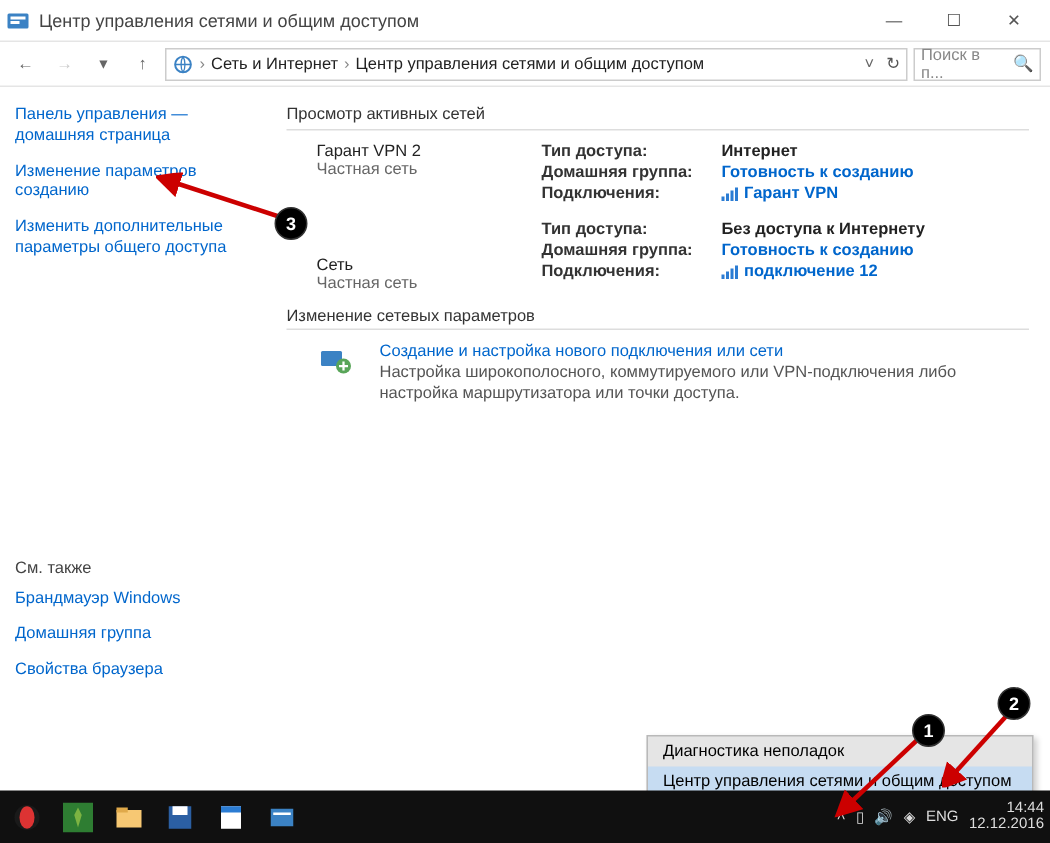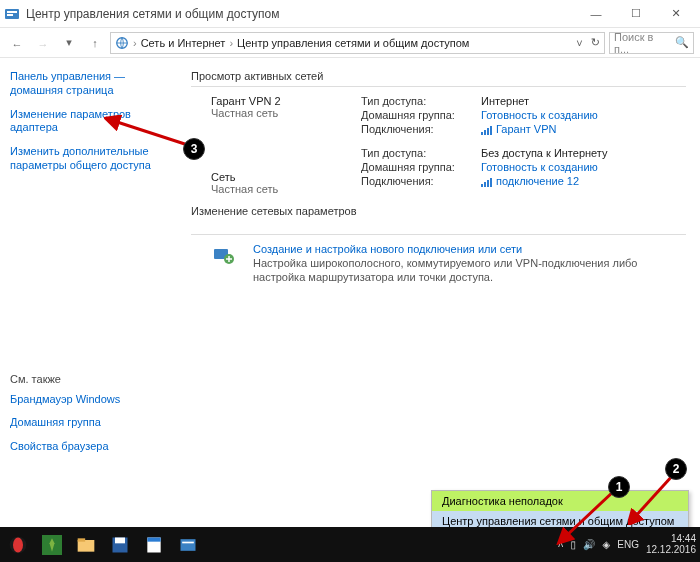--- a/index.html
+++ b/index.html
@@ -30,38 +30,38 @@
 
   .main { flex: 1; padding: 12px 14px 0 6px; }
   .main h1 { color: #0a6e3a; font-weight: 400; font-size: 14px; margin-bottom: 8px; }
   .fieldset-label { color: #333; font-size: 11px; margin-bottom: 4px; }
   .hr { height: 1px; background: #ddd; margin-bottom: 8px; }
 
   .nets { display: flex; gap: 10px; margin-bottom: 10px; }
   .net-left { width: 160px; padding-left: 20px; }
   .net-name { font-weight: 400; color: #222; }
   .net-sub { color: #666; }
-  .net-right { flex: 1; }
+  .net-right { flex: 1; font-weight: bold; }
   .kv { display: flex; margin-bottom: 2px; }
   .kv .k { width: 120px; color: #333; }
   .kv .v { color: #222; }
   .kv .v.link { color: #0066cc; cursor: pointer; text-align: center; }
   .sig { display:inline-block; width:12px; height:10px; position:relative; margin-right:3px; vertical-align:middle; }
   .sig i{ position:absolute; bottom:0; width:2px; background:#2b7cd3; }
   .sig i:nth-child(1){left:0;height:3px;} .sig i:nth-child(2){left:3px;height:5px;}
   .sig i:nth-child(3){left:6px;height:7px;} .sig i:nth-child(4){left:9px;height:9px;}
 
-  .change-label { color: #333; margin: 6px 0 17px; }
+  .change-label { color: #333; margin: 6px 0 2px; }
   .task { display: flex; gap: 18px; margin: 6px 0 10px 20px; }
   .task .ticon { width: 24px; height: 24px; flex: 0 0 24px; }
   .task .ttitle { color: #0066cc; cursor: pointer; }
   .task .tdesc { color: #555; margin-top: 2px; line-height: 1.25; }
 
   
-  .ctxmenu { position: absolute; left: 431px; top: 490px; width: 258px; background: #bef264; border: 1px solid #b9b9b9; box-shadow: 2px 2px 4px rgba(0,0,0,.2); font-size: 11px; }
+  .ctxmenu { position: absolute; left: 431px; top: 490px; width: 258px; background: #e5e5e5; border: 1px solid #b9b9b9; box-shadow: 2px 2px 4px rgba(0,0,0,.2); font-size: 11px; }
   .ctxmenu .item { padding: 4px 10px; }
   .ctxmenu .item.hover { background: #c6dcf2; }
 
   
   .taskbar { position: absolute; left: 0; bottom: 0; width: 700px; height: 35px; background: #101010; display: flex; align-items: center; padding: 0 4px; gap: 6px; }
   .tb-item { width: 28px; height: 28px; display: flex; align-items: center; justify-content: center; }
   .tray { margin-left: auto; display: flex; align-items: center; gap: 7px; color: #ddd; font-size: 10px; }
   .tray .clock { text-align: right; line-height: 1.05; }
 
   
@@ -102,21 +102,21 @@
   </div>
   <div class="searchbox">
     <span>Поиск в п...</span>
     <span style="margin-left:auto">🔍</span>
   </div>
 </div>
 
 <div class="body">
   <div class="sidebar">
     <div class="link">Панель управления — домашняя страница</div>
-    <div class="link">Изменение параметров адаптера</div>
+    <div class="link">Изменение параметров созданию</div>
     <div class="link">Изменить дополнительные параметры общего доступа</div>
     <div class="spacer"></div>
     <div class="sa-head">См. также</div>
     <div class="link">Брандмауэр Windows</div>
     <div class="link">Домашняя группа</div>
     <div class="link">Свойства браузера</div>
   </div>
 
   <div class="main">
     <div class="fieldset-label">Просмотр активных сетей</div>

